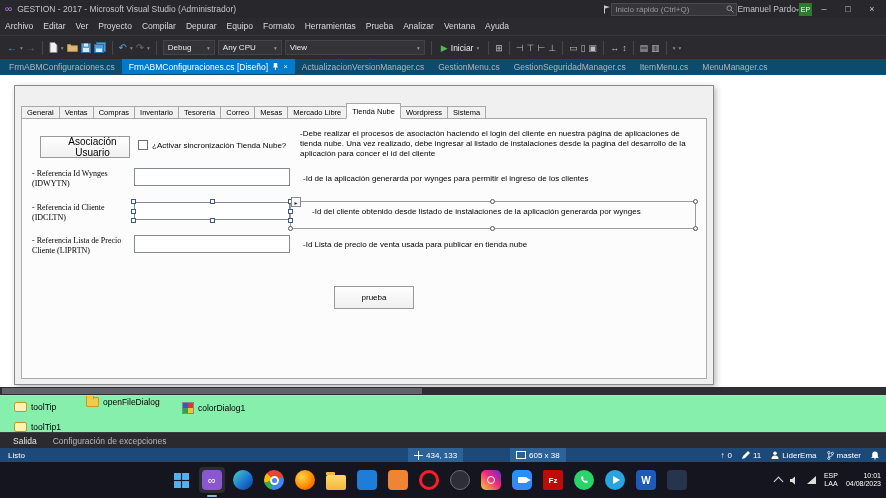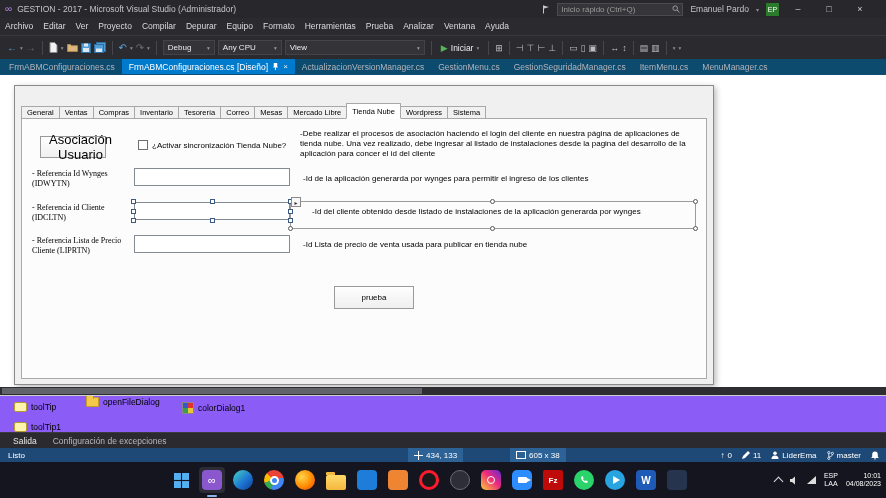--- a/index.html
+++ b/index.html
@@ -4,21 +4,21 @@
 <style>
   *{box-sizing:border-box;margin:0;padding:0;}
   html,body{width:886px;height:498px;overflow:hidden;background:#000;}
   body{font-family:"Liberation Sans",sans-serif;}
   .screen{width:886px;height:498px;display:flex;flex-direction:column;background:#2a2a2f;position:relative;}
 
   
   .titlebar{height:18px;background:#27272c;display:flex;align-items:center;padding-left:5px;gap:5px;flex:0 0 auto;}
   .vslogo{color:#b07fd8;font-size:10px;line-height:18px;}
   .wtitle{color:#c4c4c8;font-size:8.5px;white-space:nowrap;}
-  .tbright{margin-left:auto;display:flex;align-items:center;gap:7px;padding-right:14px;}
+  .tbright{margin-left:auto;display:flex;align-items:center;padding-right:2px;}
   .flagwrap{display:flex;align-items:center;}
   .ql{width:126px;height:13px;background:#35353a;border:1px solid #4a4a52;display:flex;align-items:center;}
   .qlin{flex:1;min-width:0;background:transparent;border:none;outline:none;color:#9a9a9a;font-size:8px;padding:0 3px;font-family:inherit;}
   .qlin::placeholder{color:#9a9a9a;}
   .qlmag{display:flex;align-items:center;padding-right:2px;}
   .uname{color:#c4c4c8;font-size:8.5px;white-space:nowrap;}
   .uchev{color:#8a8a90;font-size:6px;}
   .avatar{width:13px;height:13px;background:#2c7a2c;color:#fff;font-size:7px;display:flex;align-items:center;justify-content:center;}
   .wbtn{width:24px;height:18px;display:flex;align-items:center;justify-content:center;color:#cfcfcf;font-size:9px;}
 
@@ -55,21 +55,21 @@
   .form-tb{height:17px;background:linear-gradient(#ffffff,#f0f0f0);border-bottom:1px solid #dadada;display:flex;align-items:center;padding:0 3px 0 7px;}
   .form-title{font-size:8.5px;color:#111;}
   .capbtns{margin-left:auto;display:flex;gap:1px;}
   .cap{width:20px;height:12px;border:1px solid #9b9b9b;border-radius:2px;background:linear-gradient(#fdfdfd,#d7d7d7);display:flex;align-items:center;justify-content:center;font-size:7px;color:#333;line-height:1;}
   .cap.close{width:29px;background:linear-gradient(#ef9077,#d8492c);border-color:#b03a1e;color:#fff;}
   .formtabs{position:absolute;left:6px;top:17px;height:16px;display:flex;align-items:flex-end;}
   .ftab{height:13px;line-height:12px;padding:0 5px;font-size:7.5px;color:#000;background:#f1f1f1;border:1px solid #a8a8a8;margin-right:-1px;white-space:nowrap;}
   .ftab.active{background:#fff;height:16px;line-height:15px;border-bottom:1px solid #fff;position:relative;z-index:2;}
   .fpage{position:absolute;left:6px;top:32px;width:686px;height:261px;background:#fcfcfc;border:1px solid #a8a8a8;}
 
-  .assoc{position:absolute;left:18px;top:17px;width:66px;height:22px;background:linear-gradient(#fefefe,#f0f0f0);border:1px solid #9a9a9a;font-size:13px;color:#000;display:flex;align-items:center;justify-content:center;text-align:center;padding-left:15px;}
+  .assoc{position:absolute;left:18px;top:17px;width:90px;height:22px;background:linear-gradient(#fefefe,#f0f0f0);border:1px solid #9a9a9a;font-size:10px;color:#000;display:flex;align-items:center;justify-content:center;text-align:center;padding-left:15px;}
   .chkwrap{position:absolute;left:116px;top:21px;display:flex;align-items:center;gap:4px;}
   .chkbox{width:10px;height:10px;background:#fff;border:1px solid #707070;flex:0 0 auto;}
   .chklabel{font-size:8px;color:#000;white-space:nowrap;}
   .intro{position:absolute;left:278px;top:10px;width:398px;font-size:8px;line-height:10px;color:#000;}
   .flabel{position:absolute;font-size:8px;line-height:10px;color:#000;font-family:Liberation Serif, serif;}
   .l1{left:10px;top:50px;width:92px;}
   .l2{left:10px;top:84px;width:92px;}
   .l3{left:10px;top:117px;width:114px;}
   .ftext{position:absolute;width:156px;height:18px;background:#fff;border:1px solid #848b93;}
   .ftext input{width:100%;height:100%;border:none;outline:none;background:transparent;font-size:8px;padding:0 2px;font-family:inherit;}
@@ -89,21 +89,21 @@
   .h4{left:-4px;top:6px;} .h5{right:-4px;top:6px;}
   .h6{left:-4px;bottom:-4px;} .h7{left:75px;bottom:-4px;} .h8{right:-4px;bottom:-4px;}
   .smarttag{position:absolute;left:156px;top:-6px;width:10px;height:10px;background:#f7f7f7;border:1px solid #8a8a8a;color:#333;font-size:6px;display:flex;align-items:center;justify-content:center;z-index:4;}
   .prueba{position:absolute;left:312px;top:167px;width:80px;height:23px;background:linear-gradient(#fefefe,#efefef);border:1px solid #9a9a9a;font-size:8px;color:#000;display:flex;align-items:center;justify-content:center;}
 
   
   .hscroll{height:8px;background:#2d2d32;position:relative;flex:0 0 auto;}
   .hthumb{position:absolute;left:2px;top:1px;height:6px;width:420px;background:#62626a;}
 
   
-  .tray{height:37px;background:#8b5cf6;border-top:1px solid #cfcfcf;position:relative;overflow:hidden;flex:0 0 auto;}
+  .tray{height:37px;background:#86efac;border-top:1px solid #cfcfcf;position:relative;overflow:hidden;flex:0 0 auto;}
   .trayitem{position:absolute;display:flex;align-items:center;gap:4px;font-size:8.5px;color:#000;}
   .tr1{left:14px;top:6px;} .tr2{left:86px;top:1px;} .tr3{left:182px;top:6px;} .tr4{left:14px;top:26px;}
   .ic-tooltip{width:13px;height:10px;background:#fff3b0;border:1px solid #b99a2e;border-radius:2px;flex:0 0 auto;}
   .ic-fold{width:13px;height:10px;background:#f3c84b;border:1px solid #c79a23;border-radius:1px;position:relative;flex:0 0 auto;}
   .ic-fold::before{content:"";position:absolute;left:-1px;top:-3px;width:6px;height:3px;background:#f3c84b;border:1px solid #c79a23;border-bottom:none;}
   .ic-colors{width:12px;height:12px;border:1px solid #888;background:conic-gradient(#e23333 0 25%,#e8c832 25% 50%,#3a9e4e 50% 75%,#3459c4 75%);flex:0 0 auto;}
 
   
   .btabs{height:16px;background:#2a2a2f;border-top:1px solid #3a3a40;display:flex;align-items:center;padding-left:6px;gap:2px;flex:0 0 auto;}
   .btab{font-size:8.5px;padding:0 7px;white-space:nowrap;}

